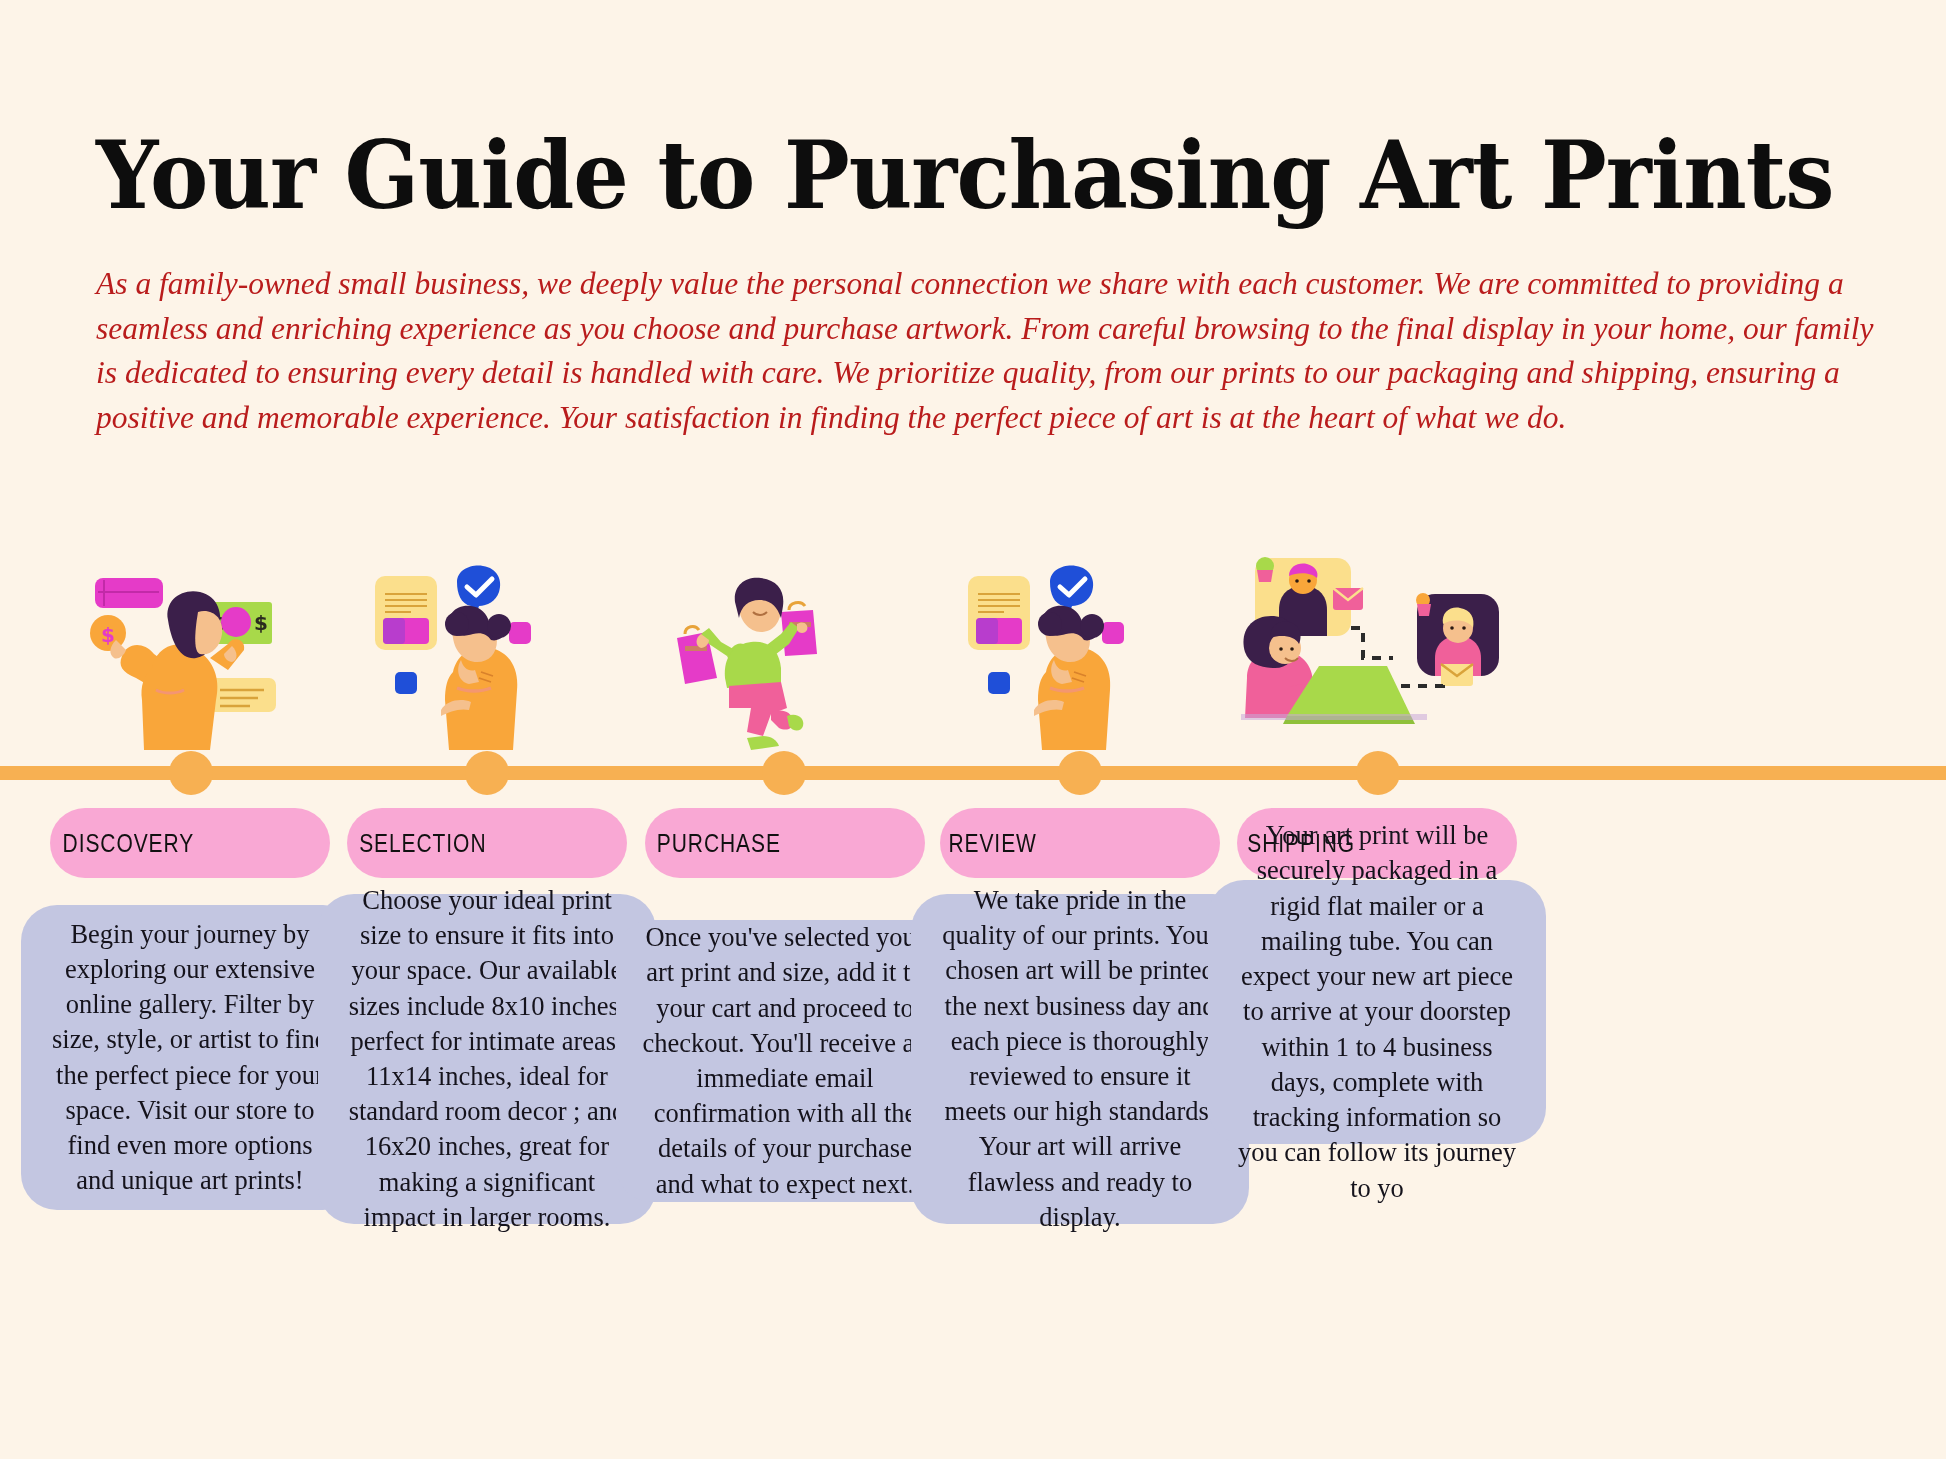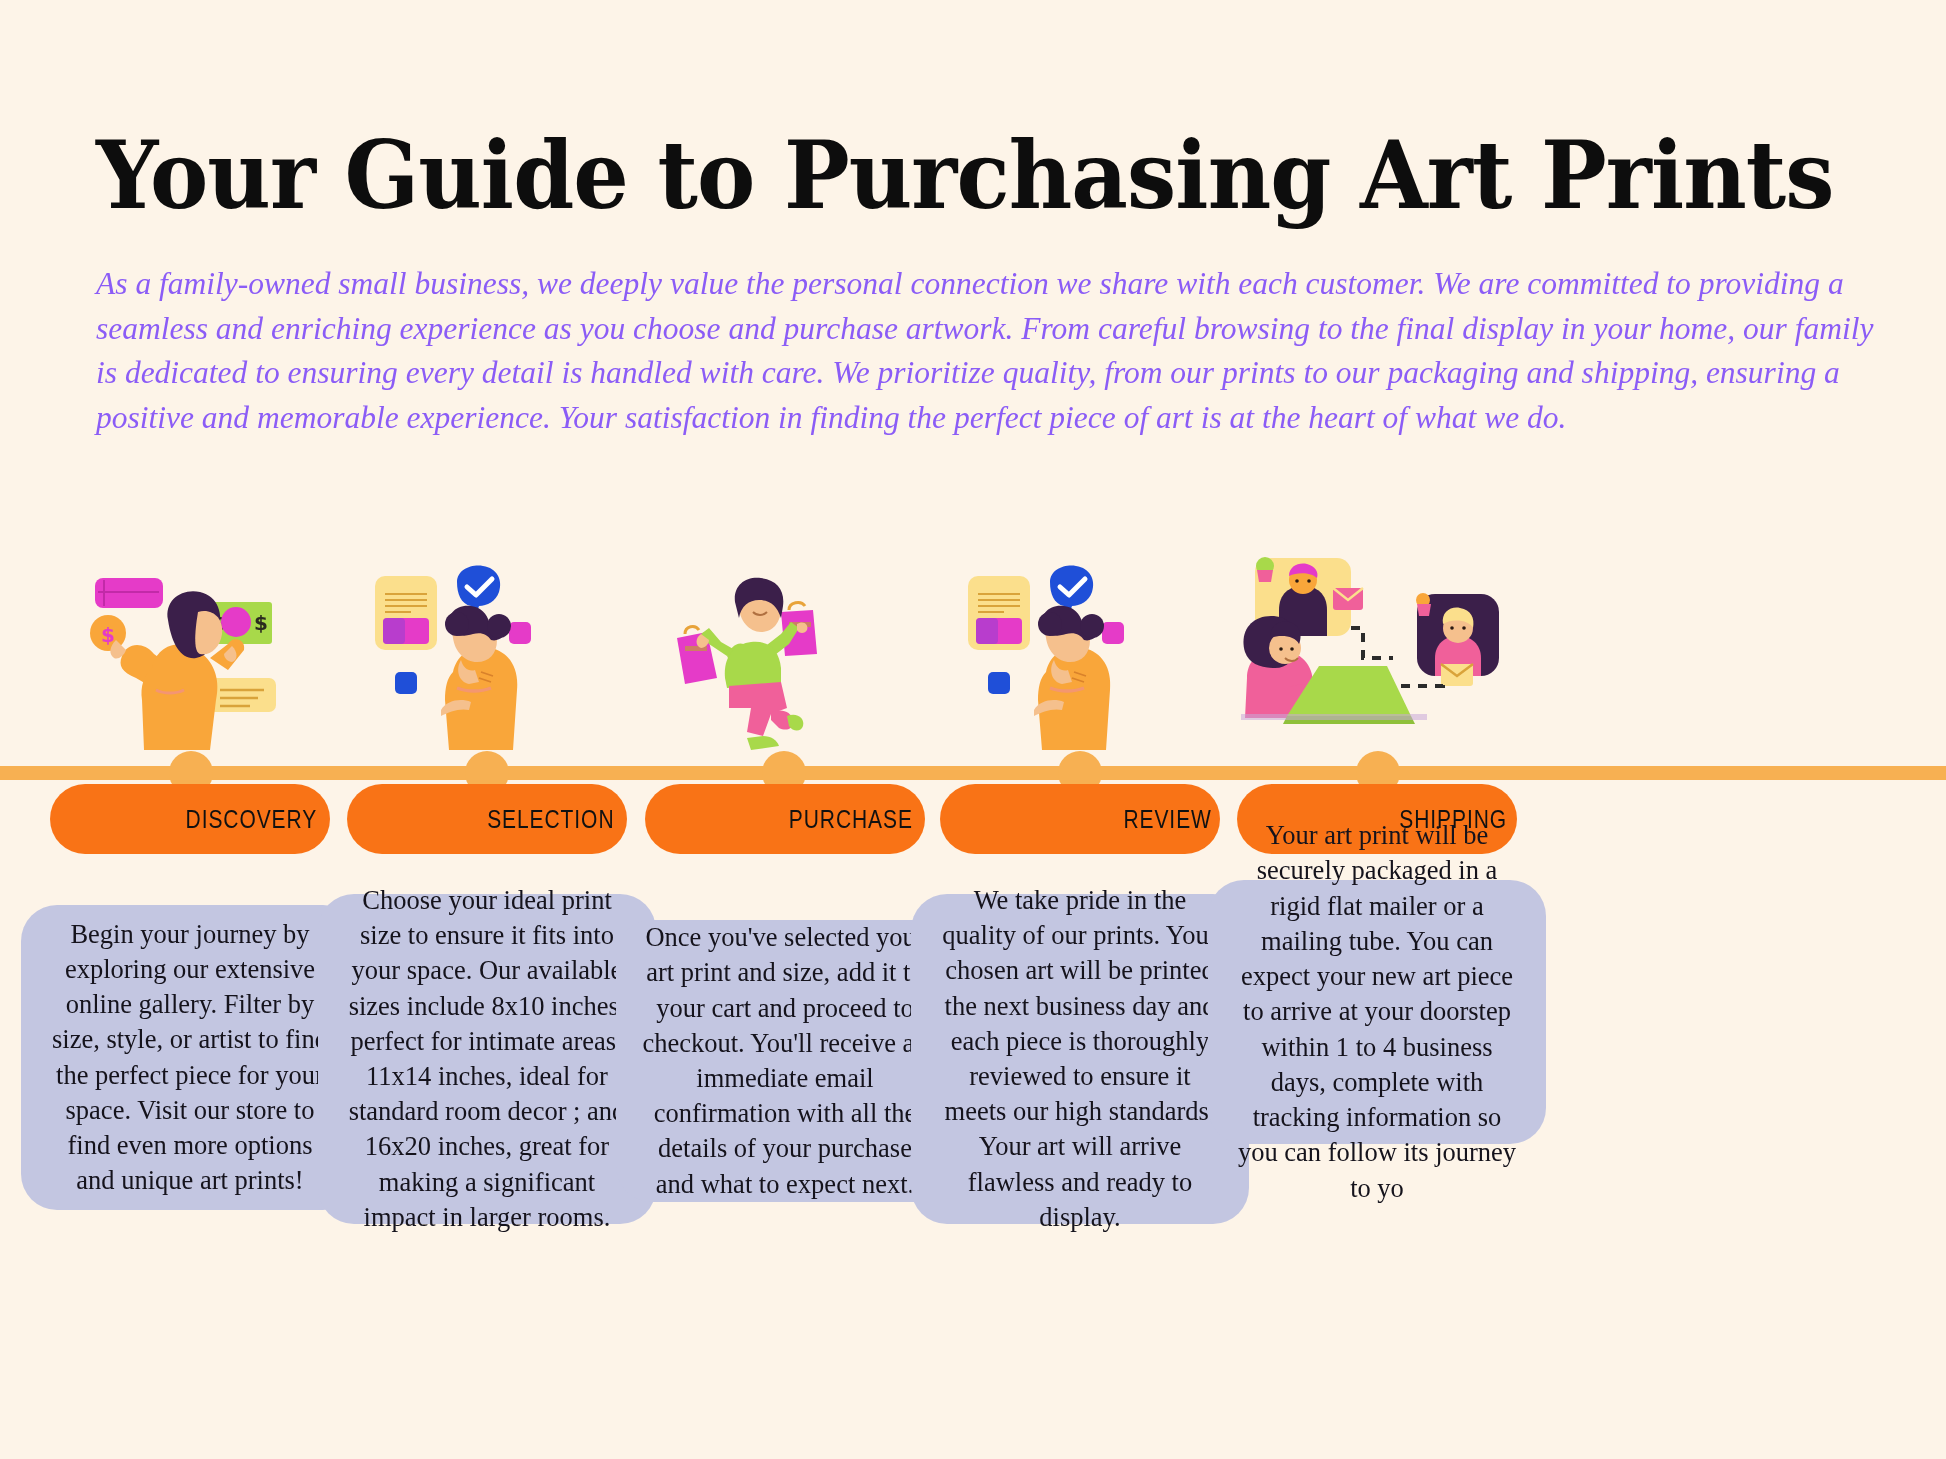--- a/index.html
+++ b/index.html
@@ -43,21 +43,21 @@
     transform-origin: left center;
     white-space: nowrap;
   }
 
   .intro {
     margin-top: 40px;
     font-family: "Liberation Serif", serif;
     font-style: italic;
     font-size: 31.5px;
     line-height: 1.42;
-    color: #8b5cf6;
+    color: #b91c1c;
     width: 1795px;
     text-align: left;
   }
 
   
   .timeline-bar {
     position: absolute;
     left: 0;
     top: 766px;
     width: 1946px;
@@ -96,30 +96,30 @@
     left: 50%;
     transform: translateX(-50%);
     width: 260px;
     height: 190px;
   }
   .illus svg { display: block; width: 100%; height: 100%; }
 
   
   .stage-pill {
     position: absolute;
-    top: 784px;
+    top: 808px;
     left: 50%;
     transform: translateX(-50%);
     width: 280px;
     height: 70px;
     border-radius: 35px;
-    background: #f97316;
+    background: #f9a8d4;
     display: flex;
     align-items: center;
-    justify-content: flex-end;
+    justify-content: flex-start;
   }
   .stage-label {
     font-family: "Liberation Sans", sans-serif;
     font-size: 25px;
     letter-spacing: 1.1px;
     color: #111111;
     transform: scaleX(0.84);
     white-space: nowrap;
   }
 

